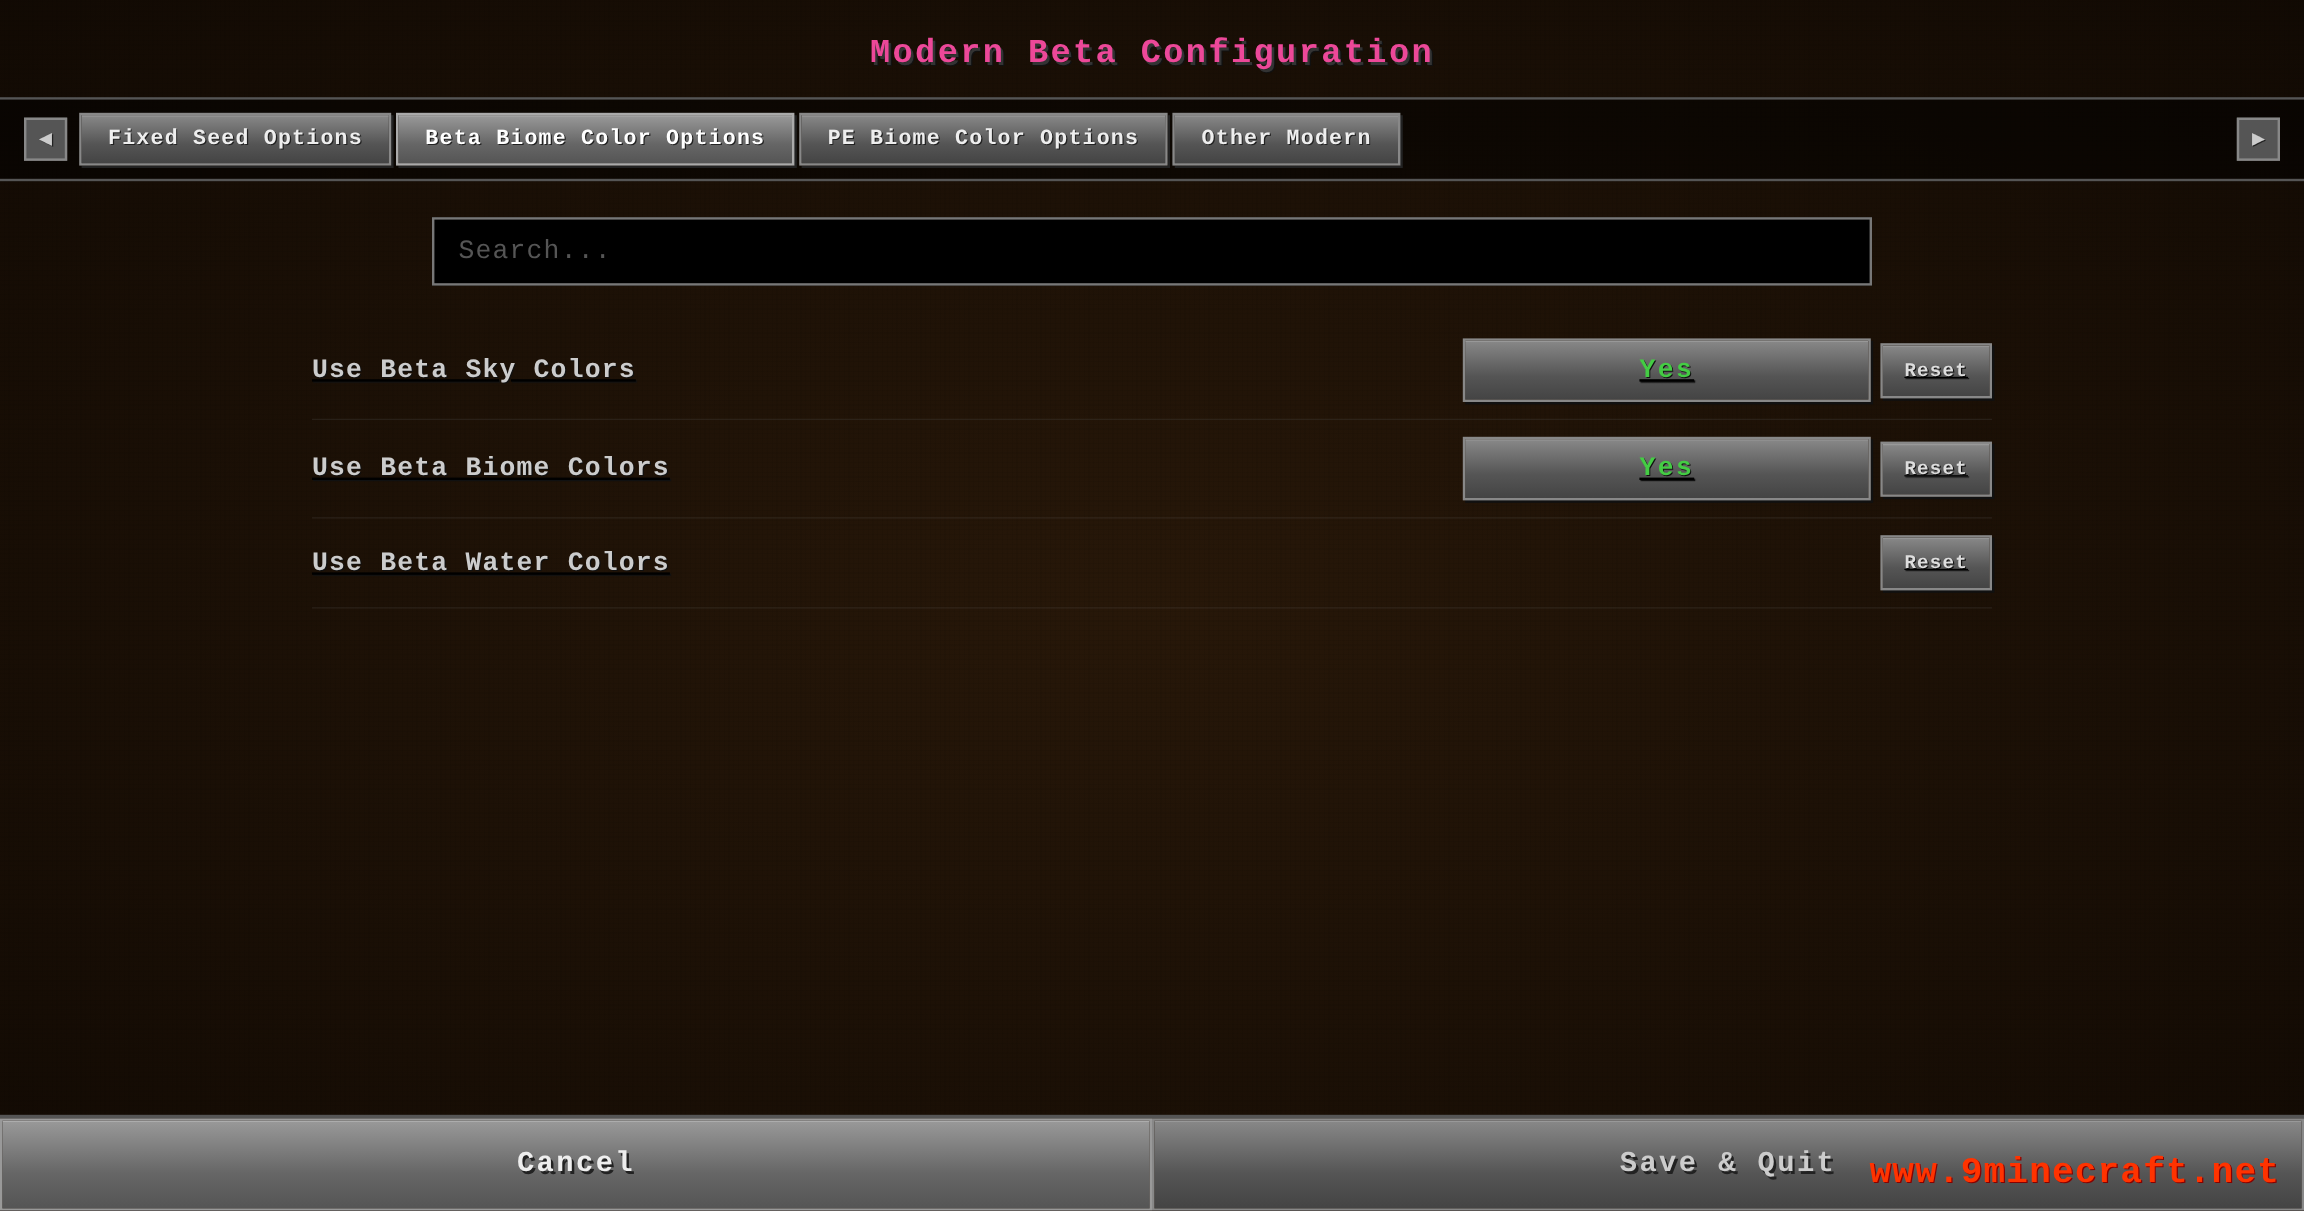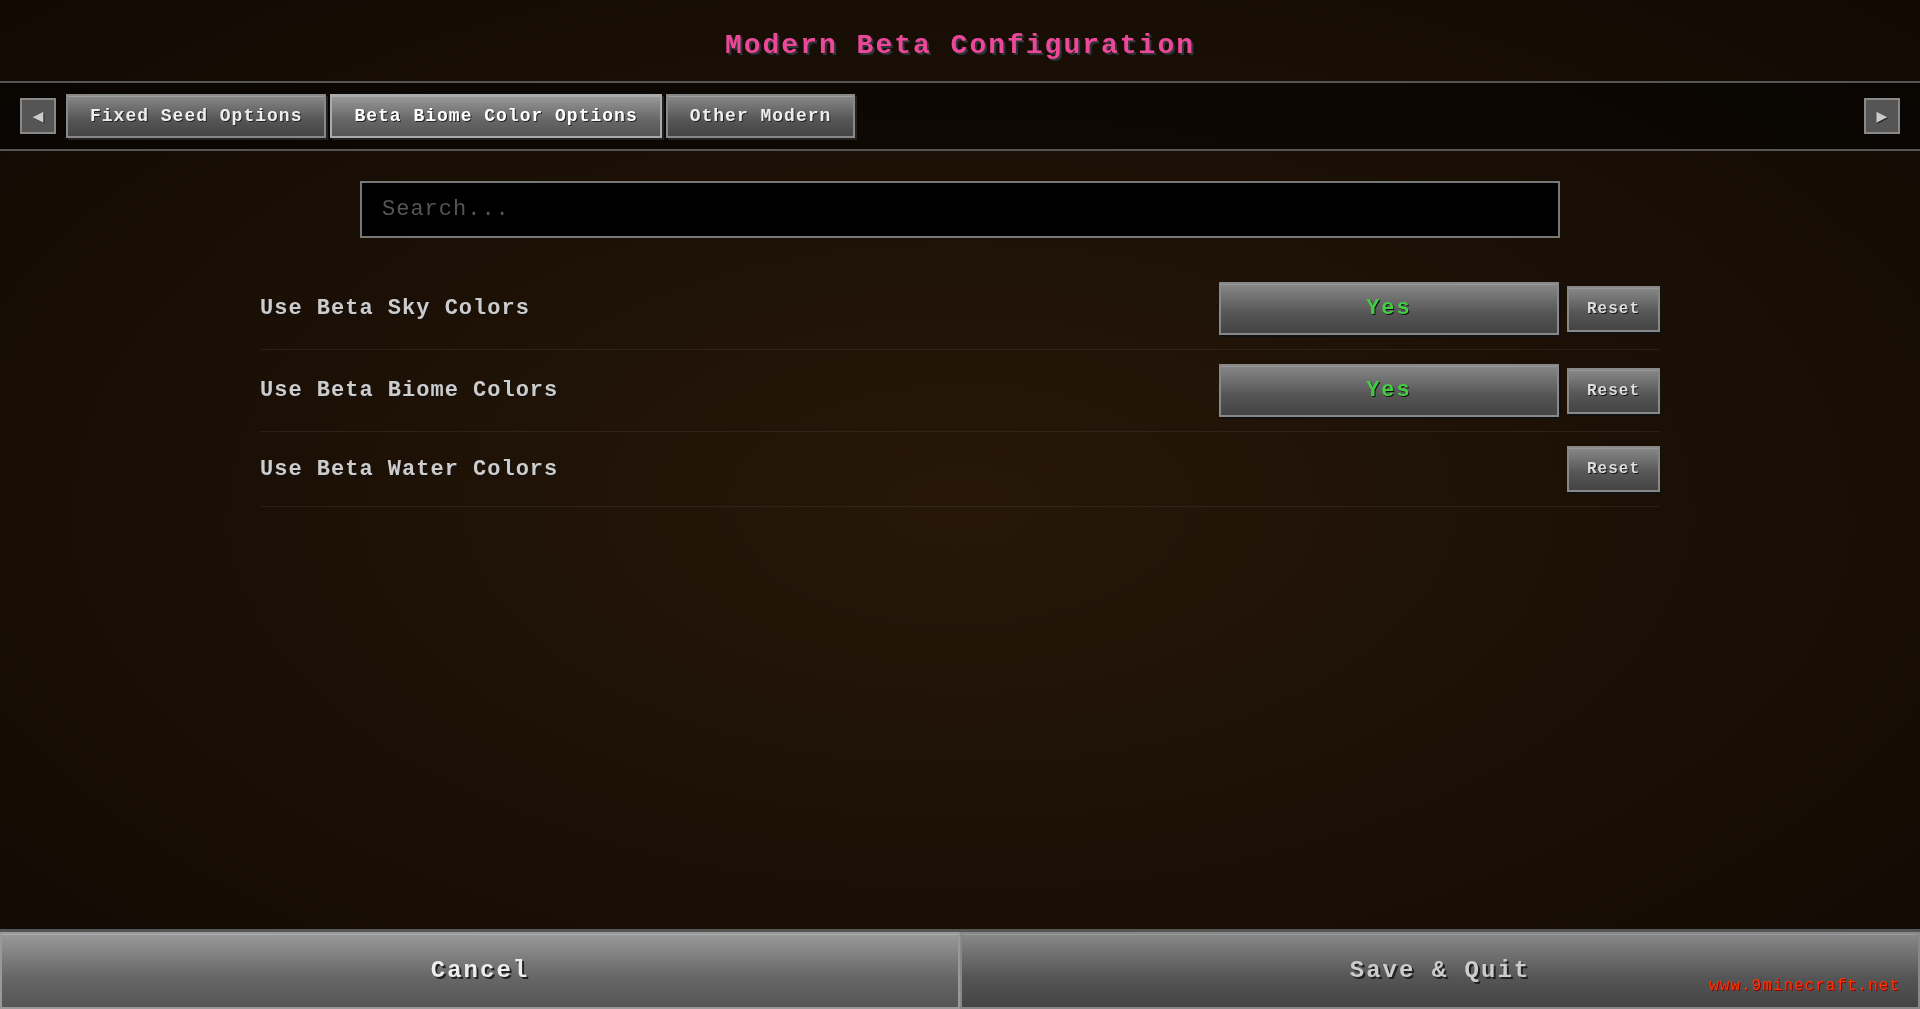--- a/index.html
+++ b/index.html
@@ -114,20 +114,21 @@
     }
 
     .main-content {
       flex: 1;
       width: 100%;
       padding: 30px 60px;
       z-index: 1;
       display: flex;
       flex-direction: column;
       align-items: center;
+      text-decoration: underline;
     }
 
     .search-bar {
       width: 1200px;
       max-width: 90%;
       margin-bottom: 30px;
     }
 
     .search-input {
       width: 100%;
@@ -248,40 +249,41 @@
       cursor: pointer;
       text-shadow: 2px 2px 0 #222;
       box-shadow: inset 0 1px 0 rgba(255,255,255,0.15);
     }
 
     .watermark {
       position: absolute;
       bottom: 14px;
       right: 20px;
       color: #ff3300;
-      font-size: 16px;
-      font-weight: normal;
+      font-size: 30px;
+      font-weight: bold;
       font-family: 'Courier New', Courier, monospace;
       letter-spacing: 1px;
       text-shadow: 1px 1px 0 #880000;
       z-index: 10;
       text-align: center;
     }
   </style>
 </head>
 <body>
 
 <h1 class="page-title">Modern Beta Configuration</h1>
 
 <div class="tabs-container">
   <div class="tab-arrow">◀</div>
 
   <div class="tabs-list">
     <button class="tab-btn">Fixed Seed Options</button>
     <button class="tab-btn active">Beta Biome Color Options</button>
+    <button class="tab-btn">PE Biome Color Options</button>
     <button class="tab-btn">Other Modern</button>
   </div>
 
   <div class="tab-arrow">▶</div>
 </div>
 
 <div class="main-content">
 
   <div class="search-bar">
     <input class="search-input" type="text" placeholder="Search..." style="">

